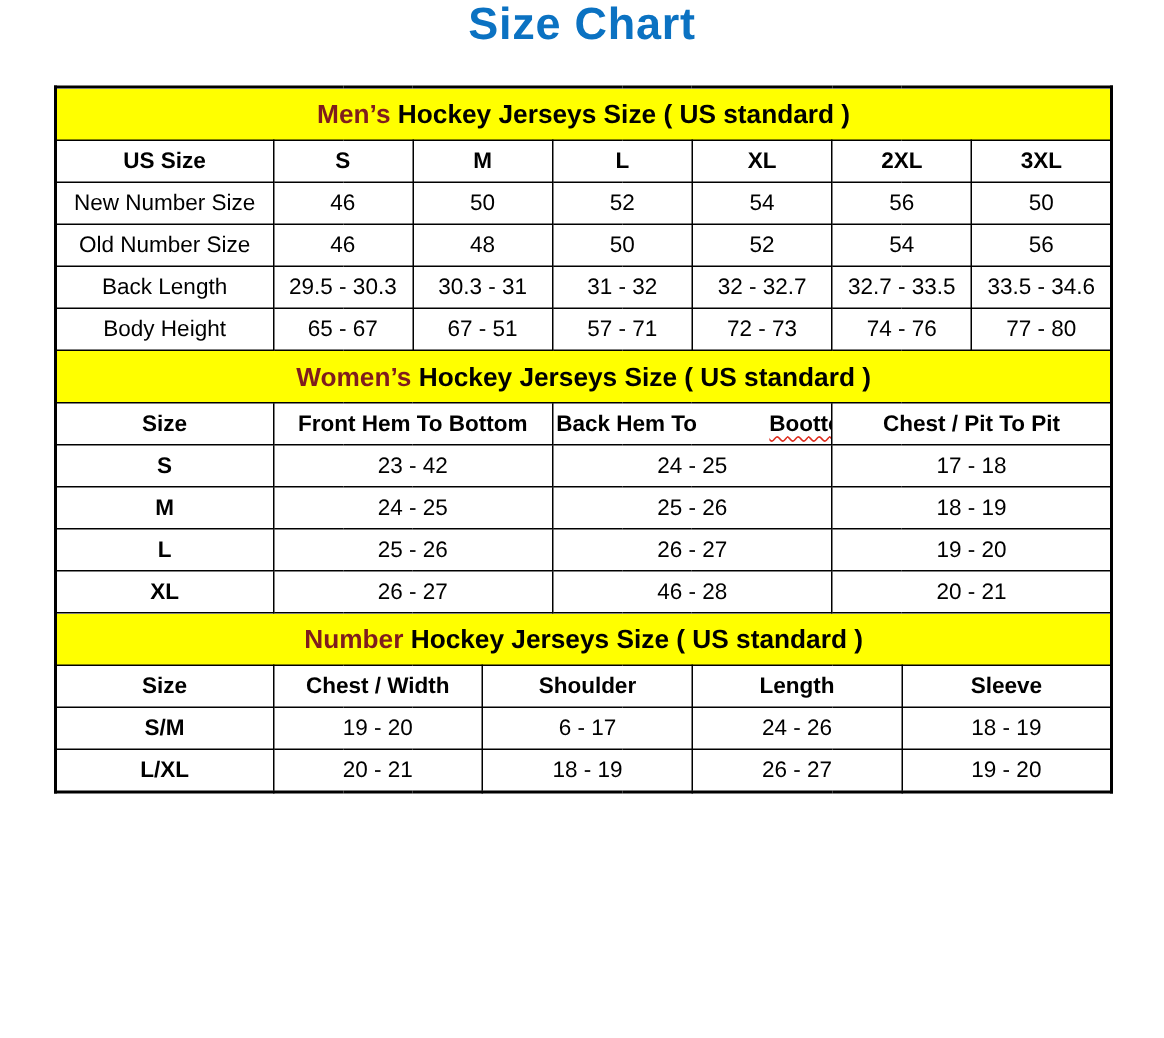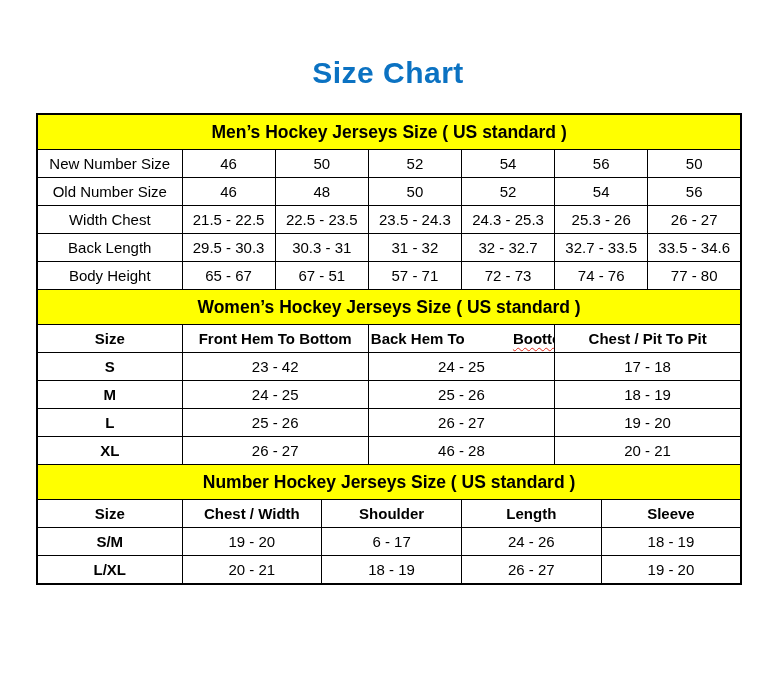--- a/index.html
+++ b/index.html
@@ -2,36 +2,36 @@
 <html><head>
 <meta charset="utf-8">
 <style>
   html,body{margin:0;padding:0;}
   body{
     width:776px;height:692px;background:#ffffff;color:#000;
     font-family:"Liberation Sans",sans-serif;
     position:relative;overflow:hidden;
   }
   .page-title{
-    margin:0;padding-top:56px;text-align:center;
+    margin:0;text-align:center;
     font-size:30px;font-weight:700;color:#0b72c2;letter-spacing:.5px;
   }
   .table-wrap{margin:23px 0 0 36px;}
   table{
     border-collapse:collapse;table-layout:fixed;width:704px;
     border:2.5px solid #000;
   }
   td{
     border:1.5px solid #000;text-align:center;vertical-align:middle;
     font-size:15px;height:27px;padding:0 2px;white-space:nowrap;overflow:hidden;
   }
   td.band{
     background:#ffff00;font-weight:700;font-size:17.5px;height:34px;
   }
-  .hl{color:#000000;margin-top:27px;}
+  .hl{color:#7f1d1d;margin-top:27px;}
   td.hcell{font-weight:700;}
   td.lbl.b{font-weight:700;}
   .misspelled{
     text-decoration:underline wavy #dd2c1d;
     text-decoration-thickness:1px;
     text-underline-offset:3px;
     text-decoration-skip-ink:none;
     margin-left:44px;
   }
 </style>
@@ -55,45 +55,45 @@
           <col style="width: 46.5833px;">
           <col style="width: 46.5833px;">
           <col style="width: 46.5833px;">
           <col style="width: 46.5833px;">
         </colgroup>
         <tbody>
           <tr>
             <td colspan="13" class="band"><span class="hl">Men’s</span><span> Hockey Jerseys Size ( US standard )</span></td>
           </tr>
           <tr>
+            <td class="hcell">US Size</td>
+            <td colspan="2" class="hcell">S</td>
+            <td colspan="2" class="hcell">M</td>
+            <td colspan="2" class="hcell">L</td>
+            <td colspan="2" class="hcell">XL</td>
+            <td colspan="2" class="hcell">2XL</td>
+            <td colspan="2" class="hcell">3XL</td>
+          </tr>
+          <tr>
             <td class="lbl">New Number Size</td>
             <td colspan="2" class="val">46</td>
             <td colspan="2" class="val">50</td>
             <td colspan="2" class="val">52</td>
             <td colspan="2" class="val">54</td>
             <td colspan="2" class="val">56</td>
             <td colspan="2" class="val">50</td>
           </tr>
           <tr>
             <td class="lbl">Old Number Size</td>
             <td colspan="2" class="val">46</td>
             <td colspan="2" class="val">48</td>
             <td colspan="2" class="val">50</td>
             <td colspan="2" class="val">52</td>
             <td colspan="2" class="val">54</td>
             <td colspan="2" class="val">56</td>
-          </tr>
-          <tr>
-            <td class="lbl">Width Chest</td>
-            <td colspan="2" class="val">21.5 - 22.5</td>
-            <td colspan="2" class="val">22.5 - 23.5</td>
-            <td colspan="2" class="val">23.5 - 24.3</td>
-            <td colspan="2" class="val">24.3 - 25.3</td>
-            <td colspan="2" class="val">25.3 - 26</td>
-            <td colspan="2" class="val">26 - 27</td>
           </tr>
           <tr>
             <td class="lbl">Back Length</td>
             <td colspan="2" class="val">29.5 - 30.3</td>
             <td colspan="2" class="val">30.3 - 31</td>
             <td colspan="2" class="val">31 - 32</td>
             <td colspan="2" class="val">32 - 32.7</td>
             <td colspan="2" class="val">32.7 - 33.5</td>
             <td colspan="2" class="val">33.5 - 34.6</td>
           </tr>

